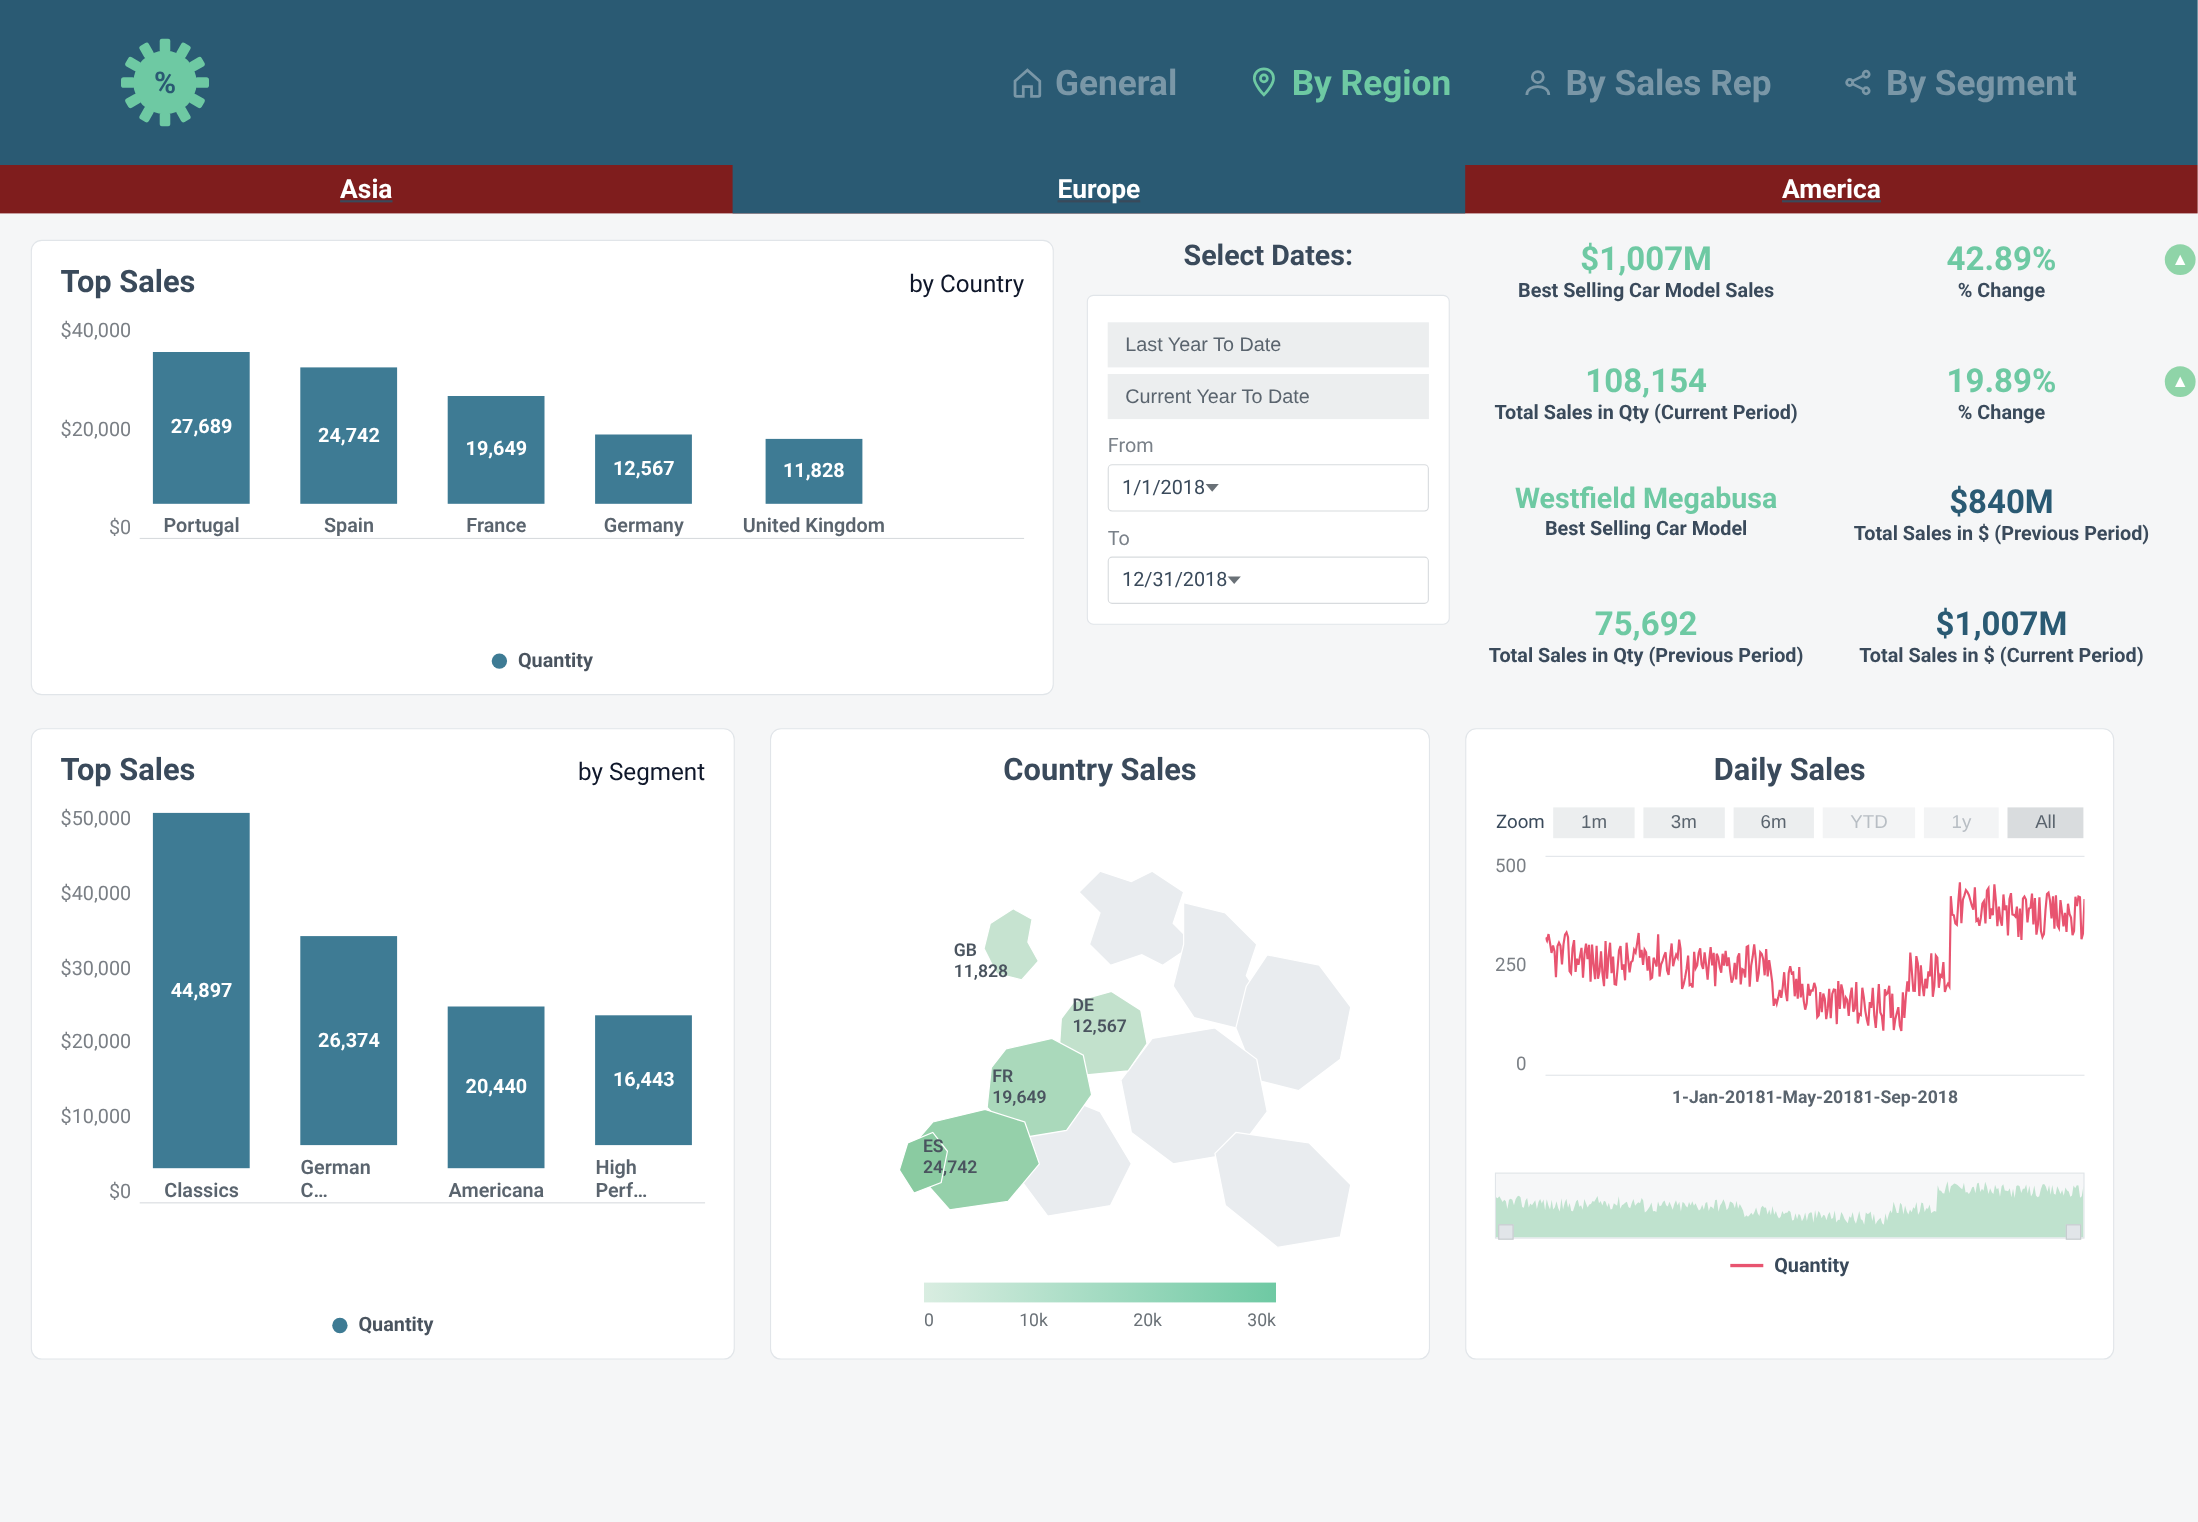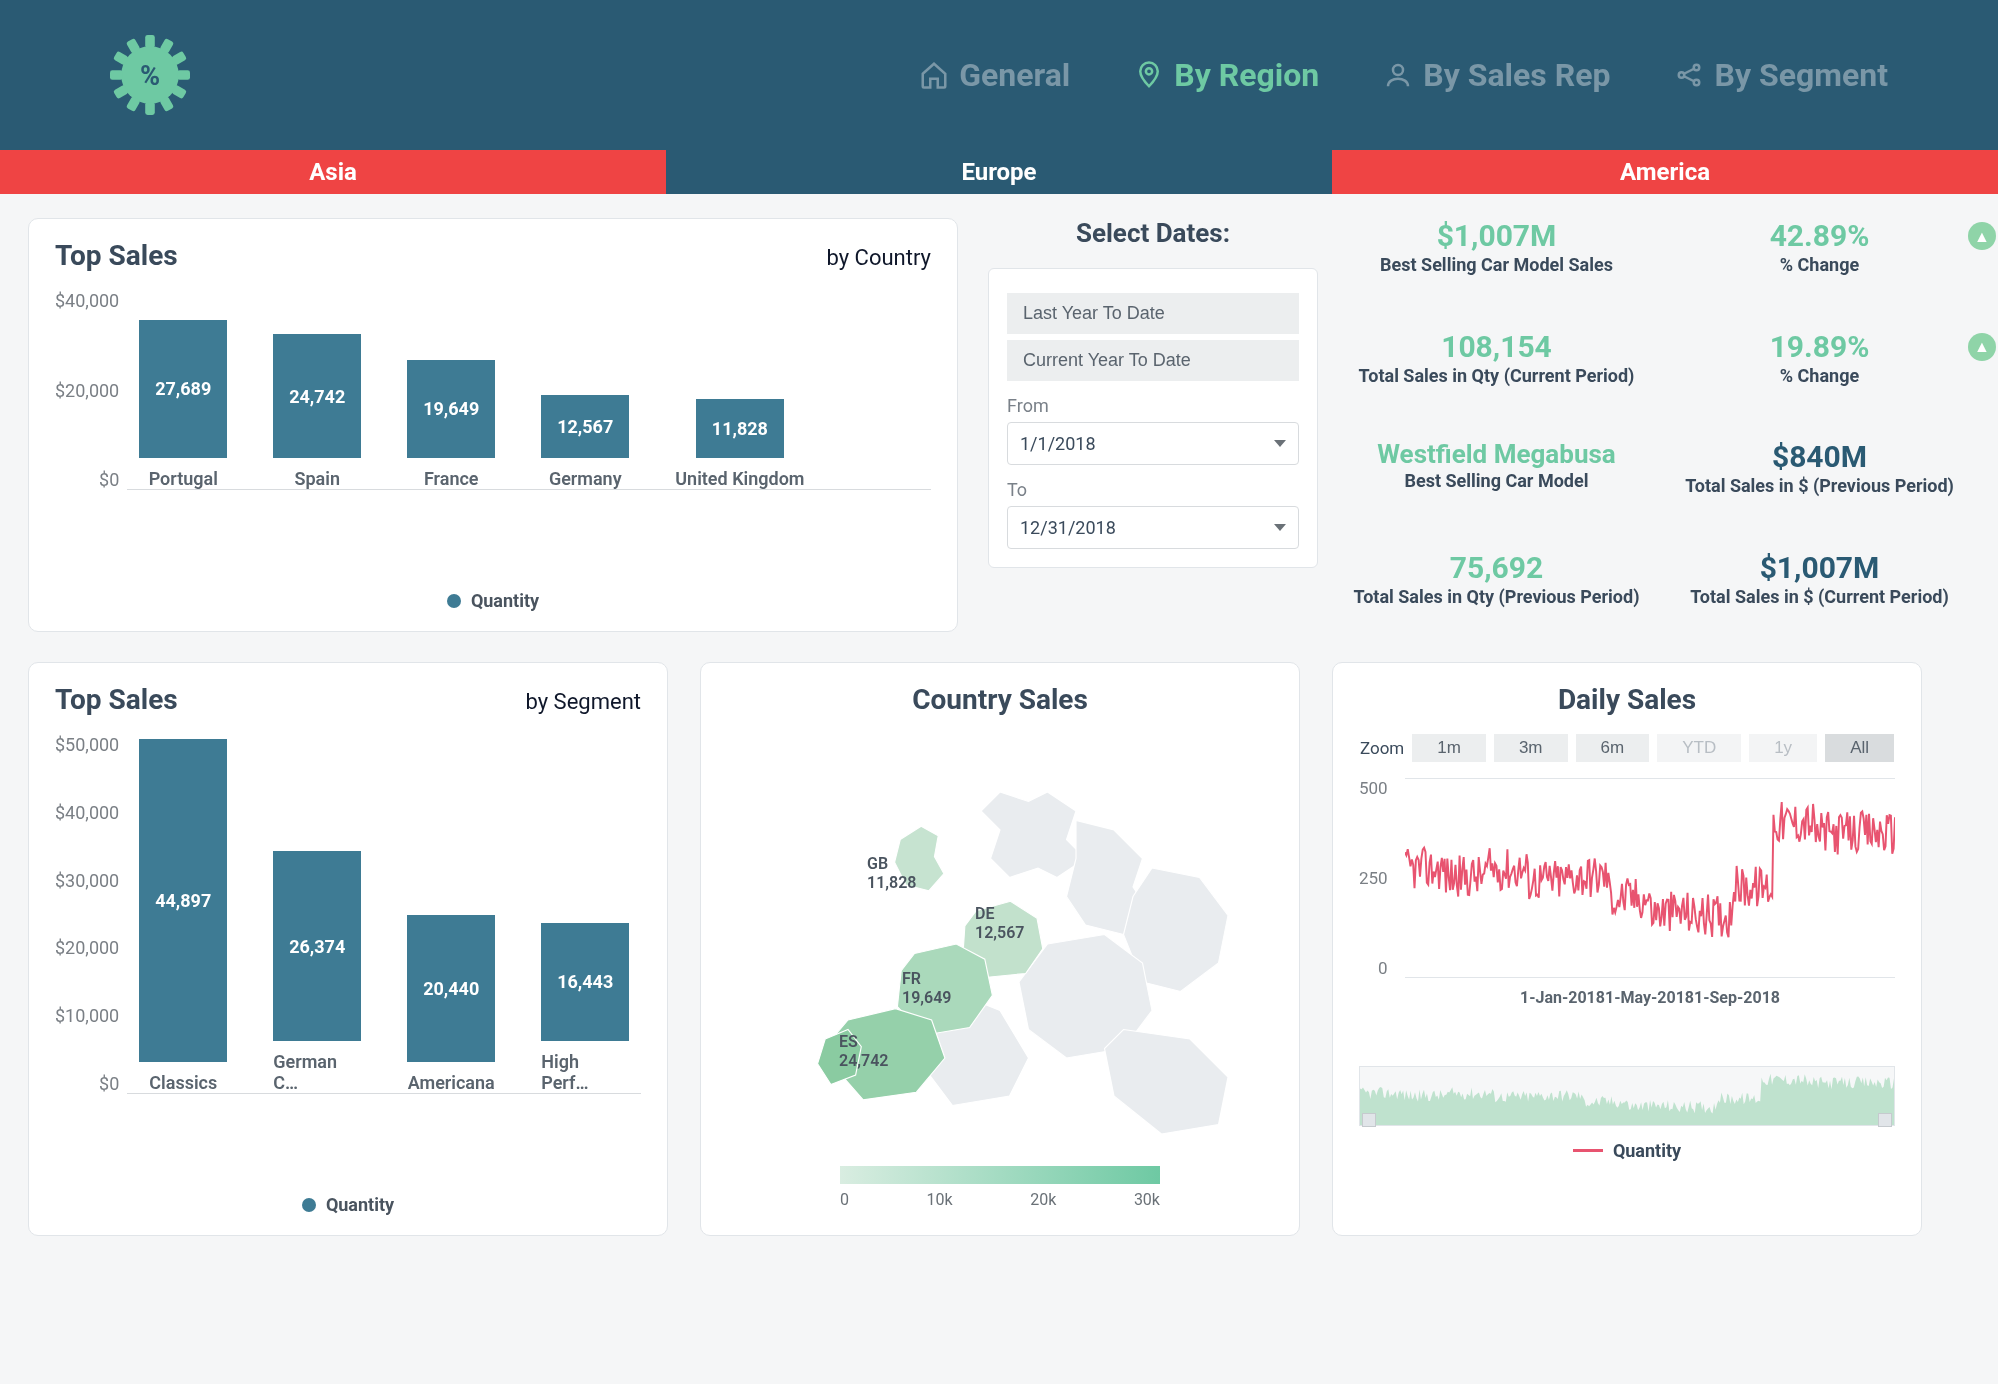--- a/index.html
+++ b/index.html
@@ -43,22 +43,23 @@
   font-size: 32px;
   font-weight: 700;
   cursor: pointer;
 }
 .nav-tab.active { color: #6ec9a3; }
 .nav-tab svg { width: 30px; height: 30px; }
 .nav-tab.active svg { stroke: #6ec9a3; }
 
 .region-tabs {
   display: flex;
-  background: #ef4444;
+  background: #7f1d1d;
   height: 44px;
+  text-decoration: underline;
 }
 .region-tab {
   flex: 1;
   display: flex;
   align-items: center;
   justify-content: center;
   color: #fff;
   font-weight: 700;
   font-size: 24px;
   cursor: pointer;
@@ -97,21 +98,21 @@
 .bar { width: 88px; background:#3e7b94; display:flex; align-items:center; justify-content:center; color:#fff; font-weight:700; font-size:18px; }
 .bar-label { margin-top:10px; font-size:18px; color:#5a646e; font-weight:600;}
 .legend { display:flex; justify-content:center; align-items:center; gap:10px; margin-top:40px; font-size:18px; font-weight:700; color:#4a545f;}
 .legend-dot { width:14px; height:14px; border-radius:50%; background:#3e7b94;}
 
 .dates-panel { text-align:center; }
 .dates-title { font-size:26px; font-weight:700; color:#3a4a5b; margin-bottom:20px; }
 .dates-box { background:#fff; border:1px solid #e1e5e9; border-radius:6px; padding:18px; }
 .date-btn { background:#eceeef; border:none; padding:10px 16px; font-size:18px; color:#5a646e; margin:6px 0; display:block; width:100%; text-align:left; cursor:pointer; }
 .date-label { text-align:left; font-size:18px; color:#7a8189; margin-top:14px; margin-bottom:6px;}
-.date-select { width:100%; border:1px solid #d8dbde; border-radius:4px; padding:10px 12px; font-size:18px; color:#3a4a5b; display:flex; justify-content:space-between; align-items:center; cursor:pointer;}
+.date-select { width:100%; border:1px solid #d8dbde; border-radius:4px; padding:10px 12px; font-size:18px; color:#3a4a5b; display:flex; justify-content:flex-start; align-items:center; cursor:pointer;}
 .caret-down { width:0;height:0;border-left:6px solid transparent;border-right:6px solid transparent;border-top:7px solid #6a7177;}
 
 .kpi-grid { display:grid; grid-template-columns:1fr 1fr; gap: 28px 26px; }
 .kpi { text-align:center; position:relative;}
 .kpi-value { font-size:30px; font-weight:700; color:#6ec9a3; }
 .kpi-value.dark { color:#2a5a73; }
 .kpi-label { font-size:18px; font-weight:700; color:#3a4a5b; line-height:1.35;}
 .kpi-arrow { position:absolute; right:-28px; top:4px; width:28px; height:28px; background:#8fd4a8; border-radius:50%; display:flex; align-items:center; justify-content:center; color:#fff; }
 
 .row2 { grid-column: 1 / span 3; display:grid; grid-template-columns: 640px 600px 590px; gap:32px; }

